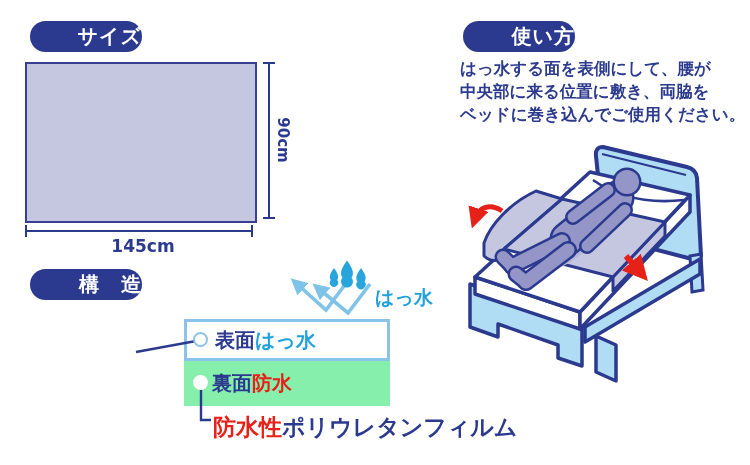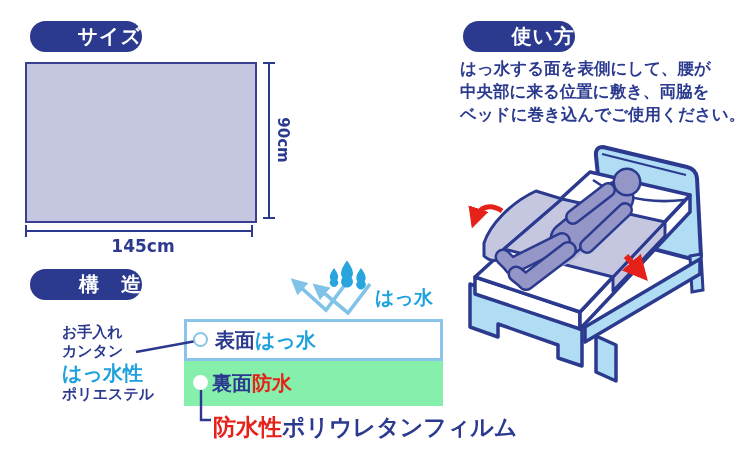--- a/index.html
+++ b/index.html
@@ -16,21 +16,21 @@
   
   .sheet-rect { position:absolute; left:25px; top:62px; width:232px; height:161px;
     background:#c5c6e0; border:2.5px solid #3a3f92; }
   .dim-line { position:absolute; background:#2b3a8e; }
   .dim-label { position:absolute; color:#2b3a8e; font-weight:bold; text-align:center; }
 
   
   .care-block { position:absolute; left:62px; top:323px; width:120px; line-height:19px;
     font-weight:bold; font-size:15px; color:#2b3a8e; }
   .care-accent { font-size:20px; line-height:24px; color:#1ea1dc; }
-  .layer-box { position:absolute; left:184px; width:259px; display:flex; align-items:center;
+  .layer-box { position:absolute; left:184px; width:206px; display:flex; align-items:center;
     font-size:20px; font-weight:bold; padding-left:28px; }
   .layer-top { top:319px; height:42px; background:#fff; border:3px solid #8ac4ea; }
   .layer-bottom { top:361px; height:45px; background:#86efac; }
   .txt-navy { color:#2b3a8e; }
   .txt-blue { color:#1ea1dc; }
   .txt-red  { color:#e62119;text-align:center; }
   .layer-dot { position:absolute; width:15px; height:15px; border-radius:50%; background:#fff; }
   .film-label { position:absolute; left:213px; top:412px; font-size:23px; font-weight:bold; white-space:nowrap; }
 
   
@@ -57,26 +57,20 @@
 
   <div class="dim-line" style="left:25px; top:230px; width:228px; height:2px;"></div>
   <div class="dim-line" style="left:25px; top:225px; width:2px; height:12px;"></div>
   <div class="dim-line" style="left:251px; top:225px; width:2px; height:12px;"></div>
   <div class="dim-label" style="left:93px; top:236px; width:100px; font-size:17px;">145cm</div>
 
   <div class="pill" style="left:30px; top:269px;">
     <span>構　造</span>
   </div>
 
-  <div class="care-block">
-    <div>お手入れ</div>
-    <div>カンタン</div>
-    <div class="care-accent">はっ水性</div>
-    <div>ポリエステル</div>
-  </div>
 
   <svg class="abs" style="left:268px; top:256px;" width="170" height="66" viewBox="0 0 170 66">
     <defs>
       <marker id="arrowBlue" markerWidth="4.6" markerHeight="4.6" refX="2.6" refY="2.3" orient="auto">
         <path d="M0,0 L4.6,2.3 L0,4.6 Z" fill="#7fc3e8"></path>
       </marker>
     </defs>
     <g stroke="#7fc3e8" stroke-width="3.6" fill="none">
       <polyline points="82,22 58,54 28,27" marker-end="url(#arrowBlue)"></polyline>
       <polyline points="102,28 80,57 50,32" marker-end="url(#arrowBlue)"></polyline>

